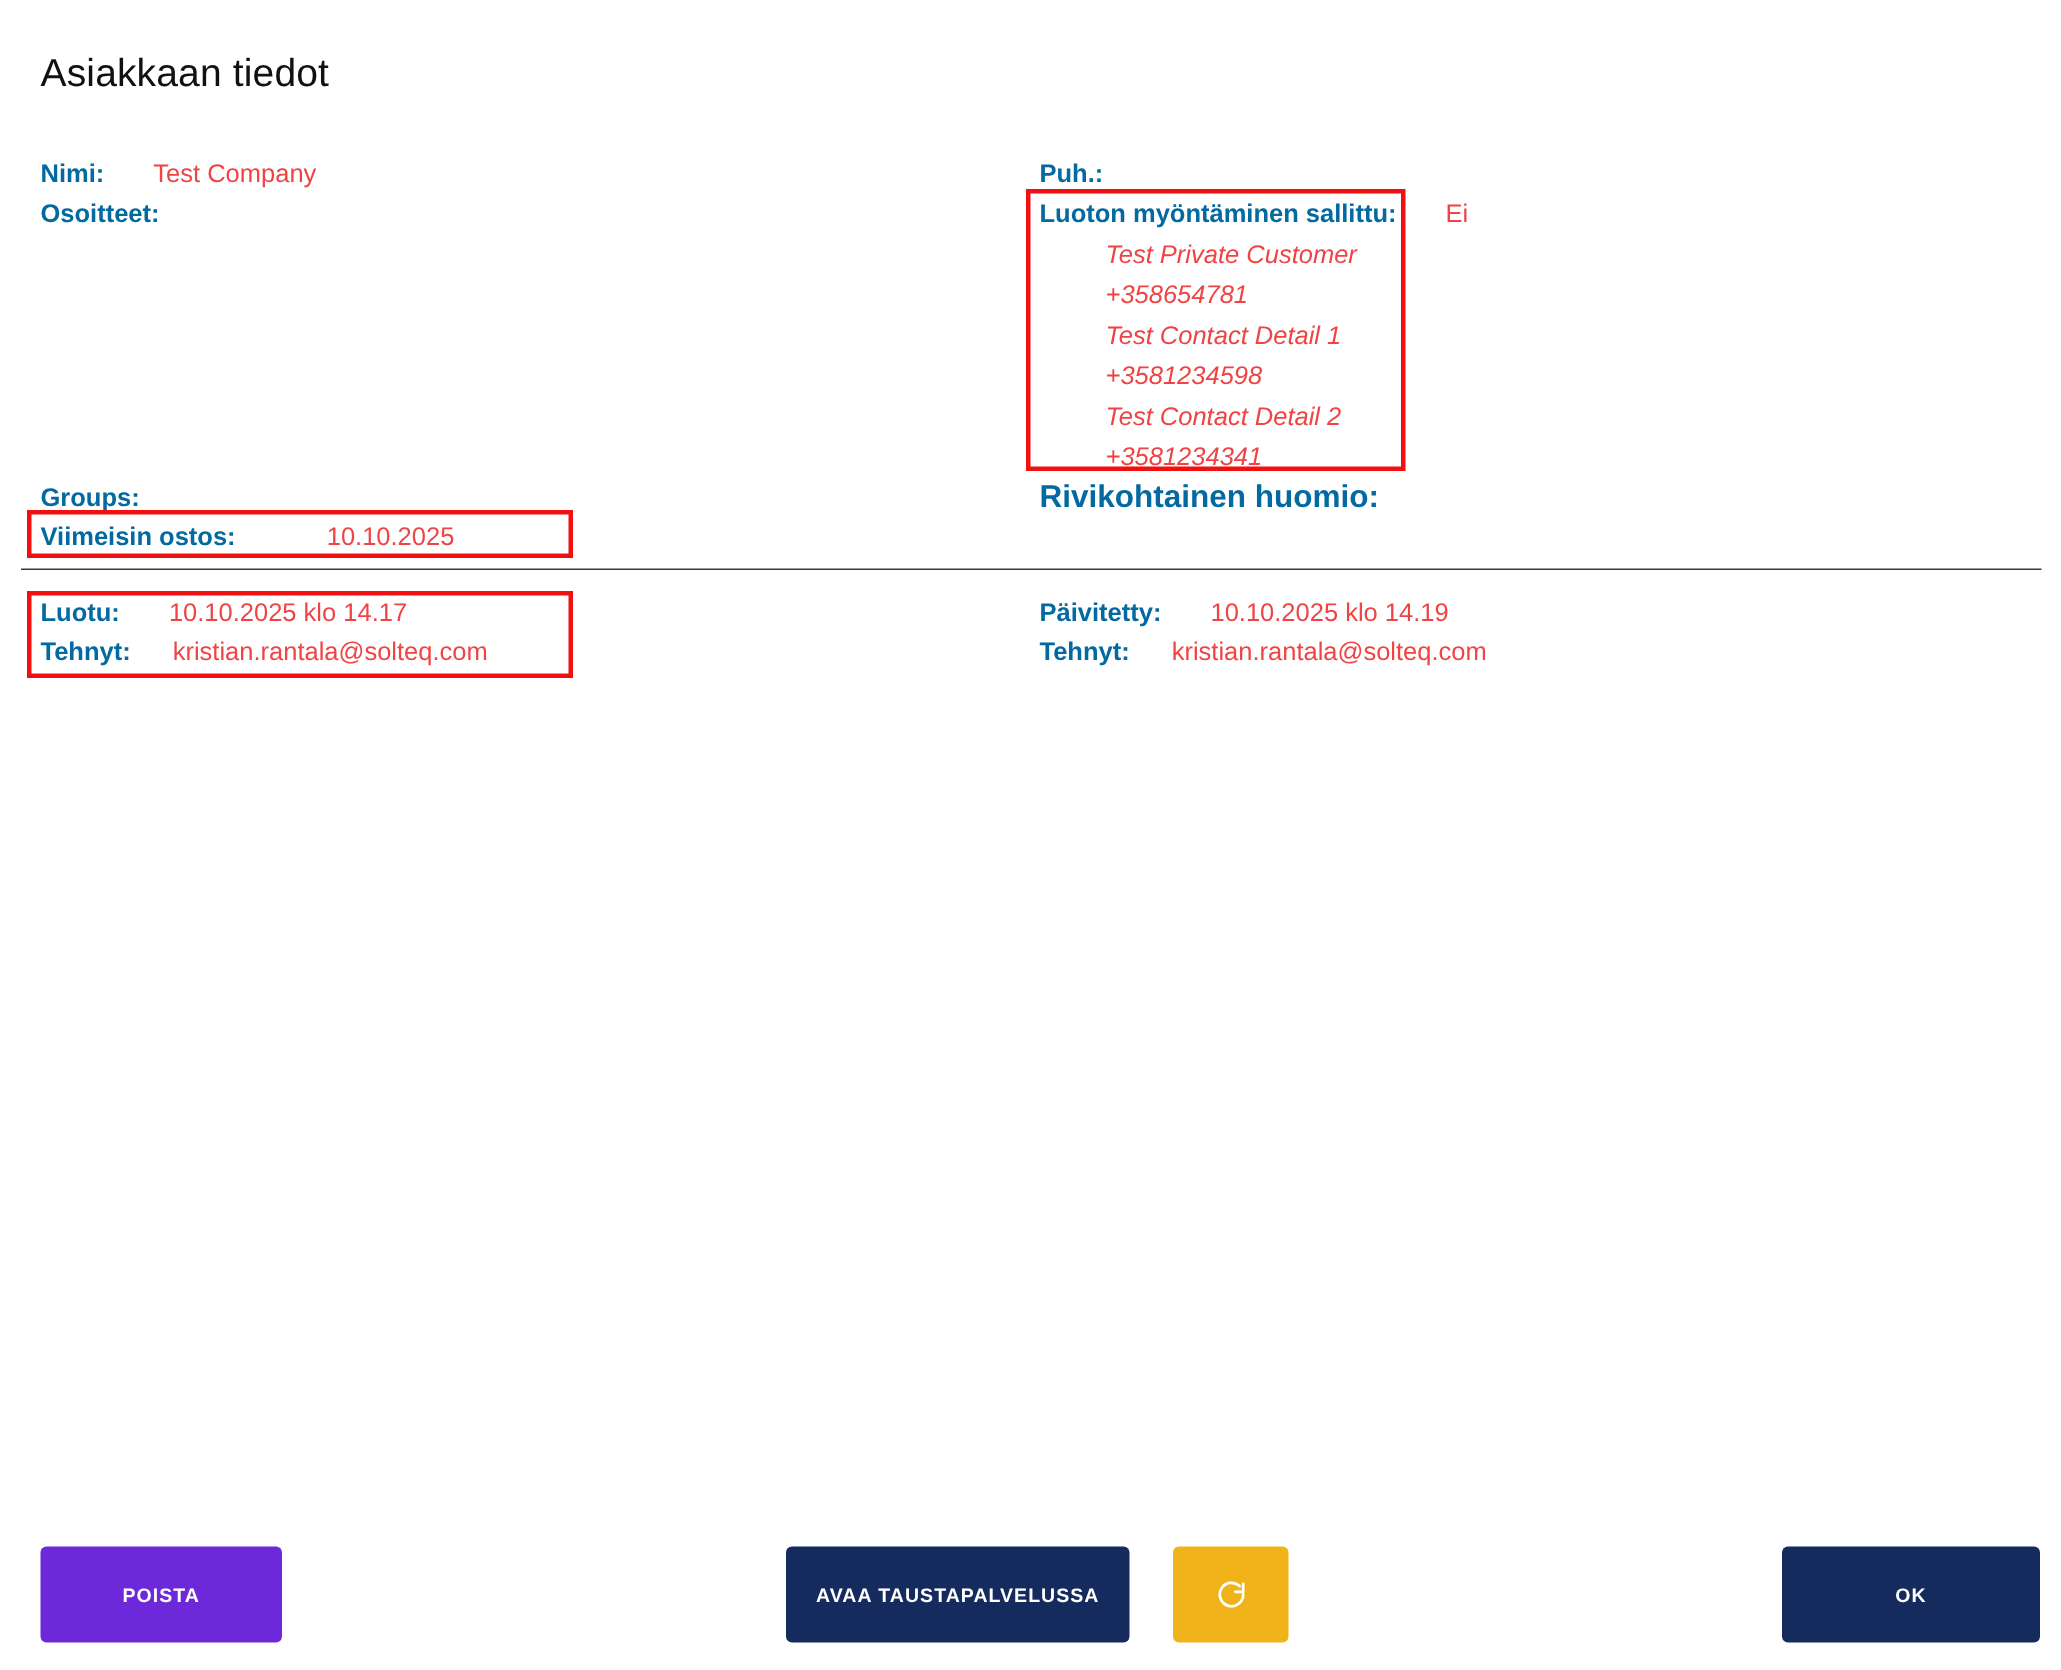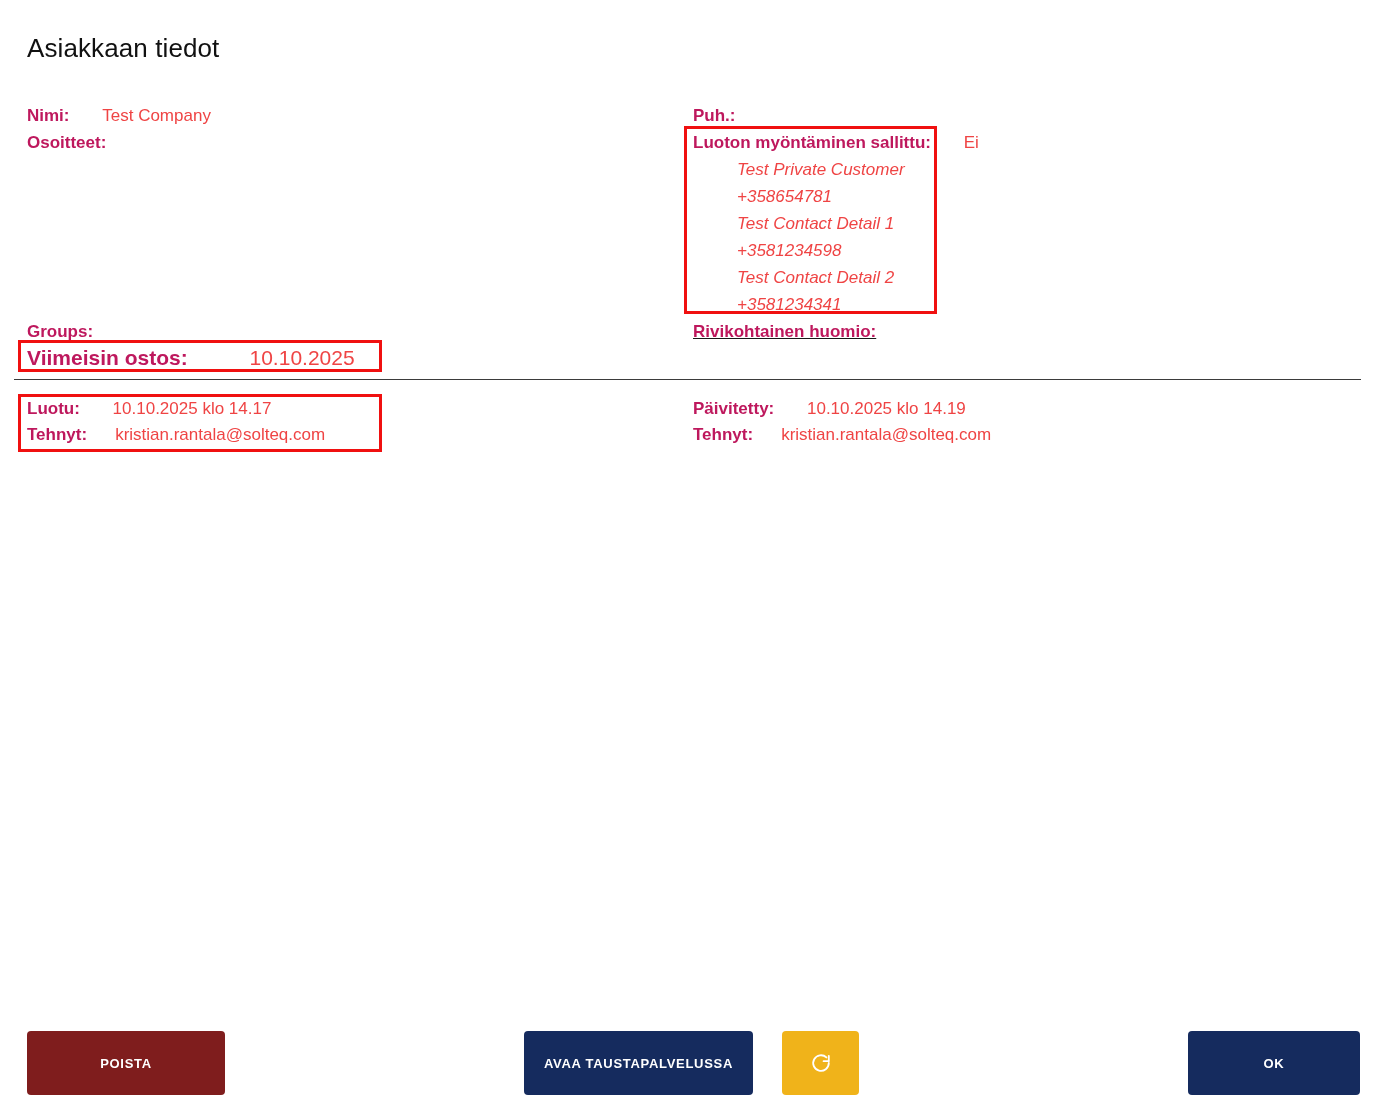--- a/index.html
+++ b/index.html
@@ -42,21 +42,21 @@
     position: absolute;
     left: 693px;
     top: 102px;
     width: 640px;
     font-size: 17px;
     line-height: 27px;
     color: #333333;
   }
   .lbl {
     font-weight: bold;
-    color: #be185d;
+    color: #0369a1;
     text-align: center;
   }
   .val {
     color: #ef4444;
     margin-left: 28px;
   }
   .row {
     white-space: nowrap;
   }
   
@@ -88,23 +88,22 @@
     position: absolute;
     left: 27px;
     top: 318px;
     font-size: 17px;
     line-height: 27px;
   }
   .groups-right {
     position: absolute;
     left: 693px;
     top: 318px;
-    font-size: 17px;
-    line-height: 27px;
-    text-decoration: underline;
+    font-size: 21px;
+    line-height: 27px;
   }
   .divider {
     position: absolute;
     left: 14px;
     top: 379px;
     width: 1347px;
     height: 1px;
     background: #3b3b3b;
   }
   .meta-left {
@@ -144,22 +143,22 @@
     cursor: pointer;
     height: 64px;
     display: flex;
     align-items: center;
     justify-content: center;
     padding: 0;
   }
   #btn-delete {
     left: 27px;
     top: 0;
-    width: 198px;
-    background: #7f1d1d;
+    width: 161px;
+    background: #6d28d9;
   }
   #btn-open-bg {
     left: 524px;
     top: 0;
     width: 229px;
     background: #152b5e;
   }
   #btn-refresh {
     left: 782px;
     top: 0;
@@ -211,21 +210,21 @@
       <div class="row val">+3581234598</div>
       <div class="row val">Test Contact Detail 2</div>
       <div class="row val">+3581234341</div>
     </div>
   </div>
 
   <div class="groups-right">
     <span class="lbl">Rivikohtainen huomio:</span>
   </div>
 
-  <div style="position:absolute; left:27px; top:344px; font-size:21px; line-height:27px;">
+  <div style="position:absolute; left:27px; top:344px; font-size:17px; line-height:27px;">
     <span class="lbl">Viimeisin ostos:</span><span class="val">&nbsp;</span><span class="val">10.10.2025</span>
   </div>
 
   <div class="divider"></div>
 
   <div class="meta-left">
     <div class="row">
       <span class="lbl">Luotu</span><span class="lbl">: </span><span class="val">10.10.2025 klo 14.17</span>
     </div>
     <div class="row">

